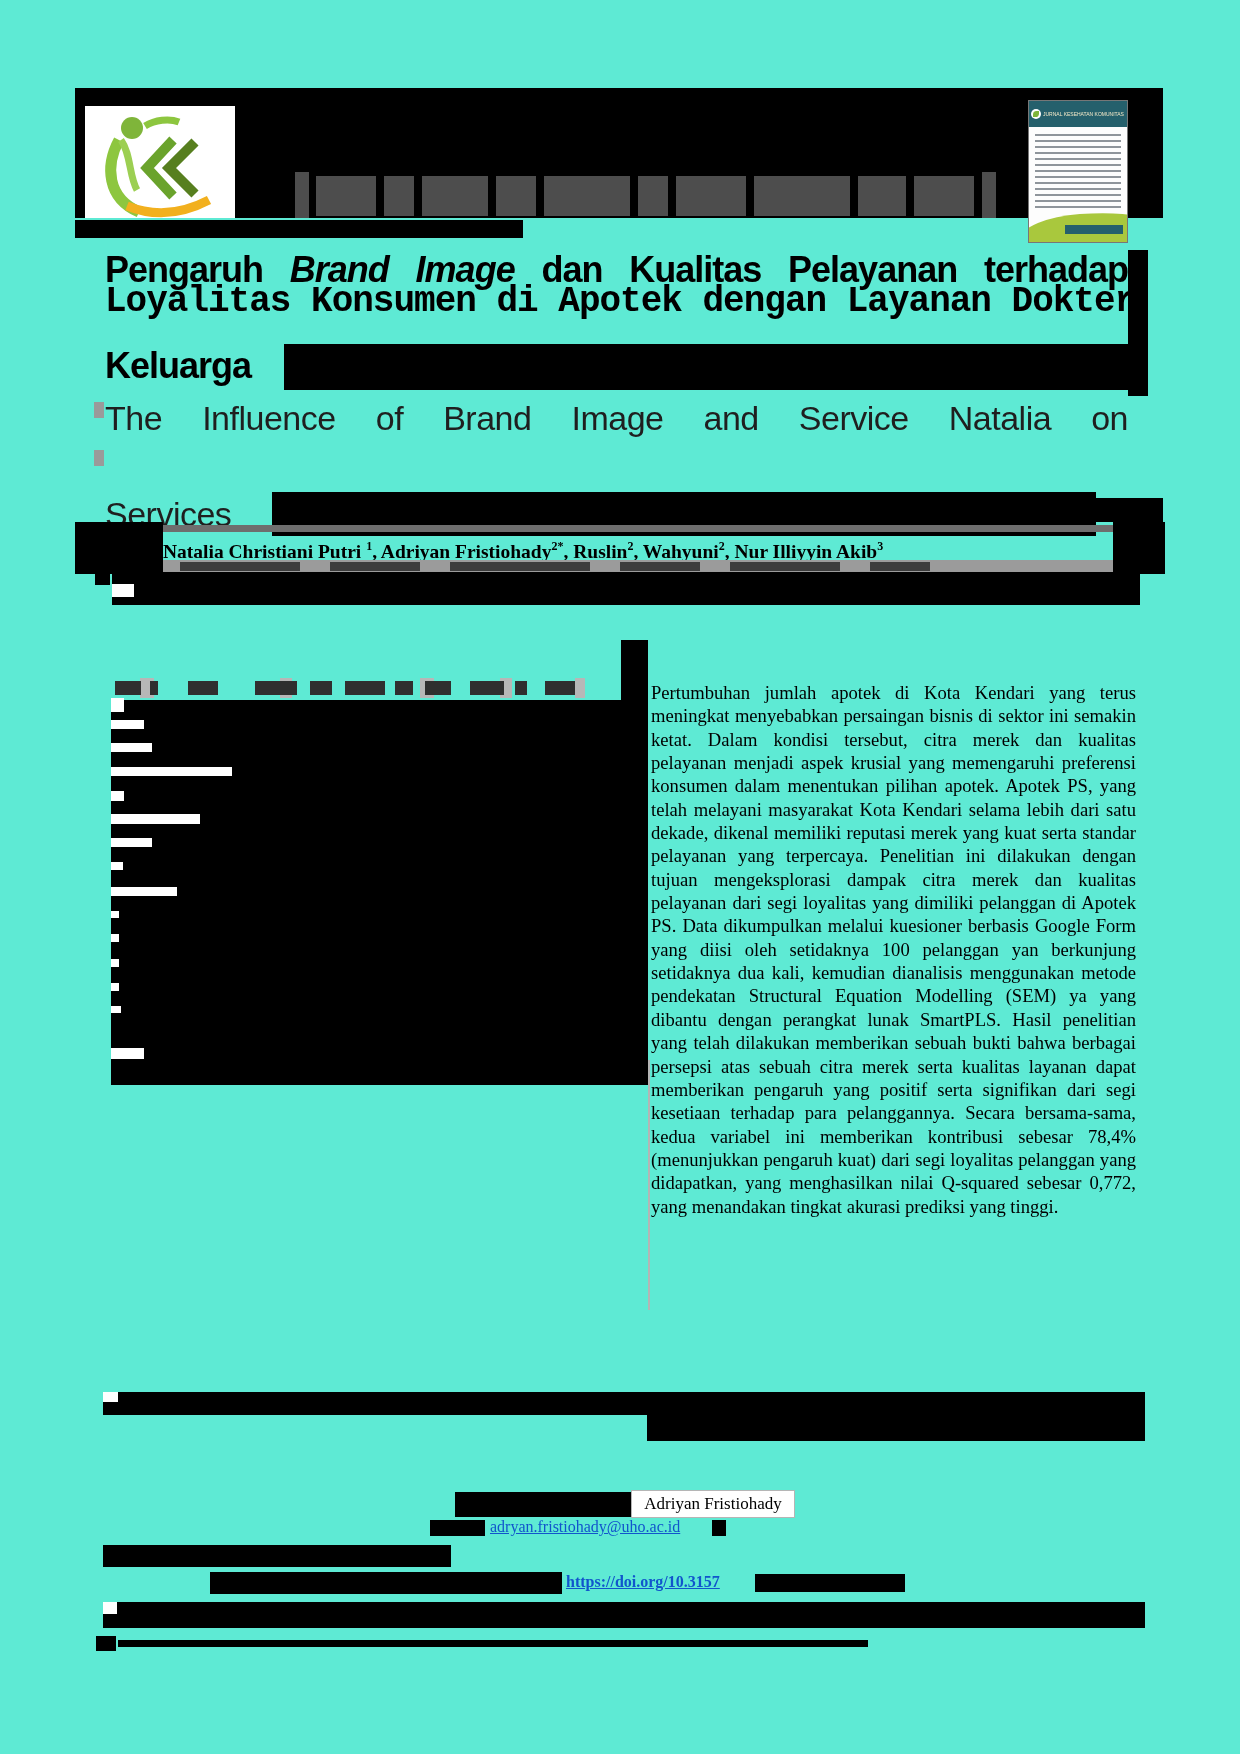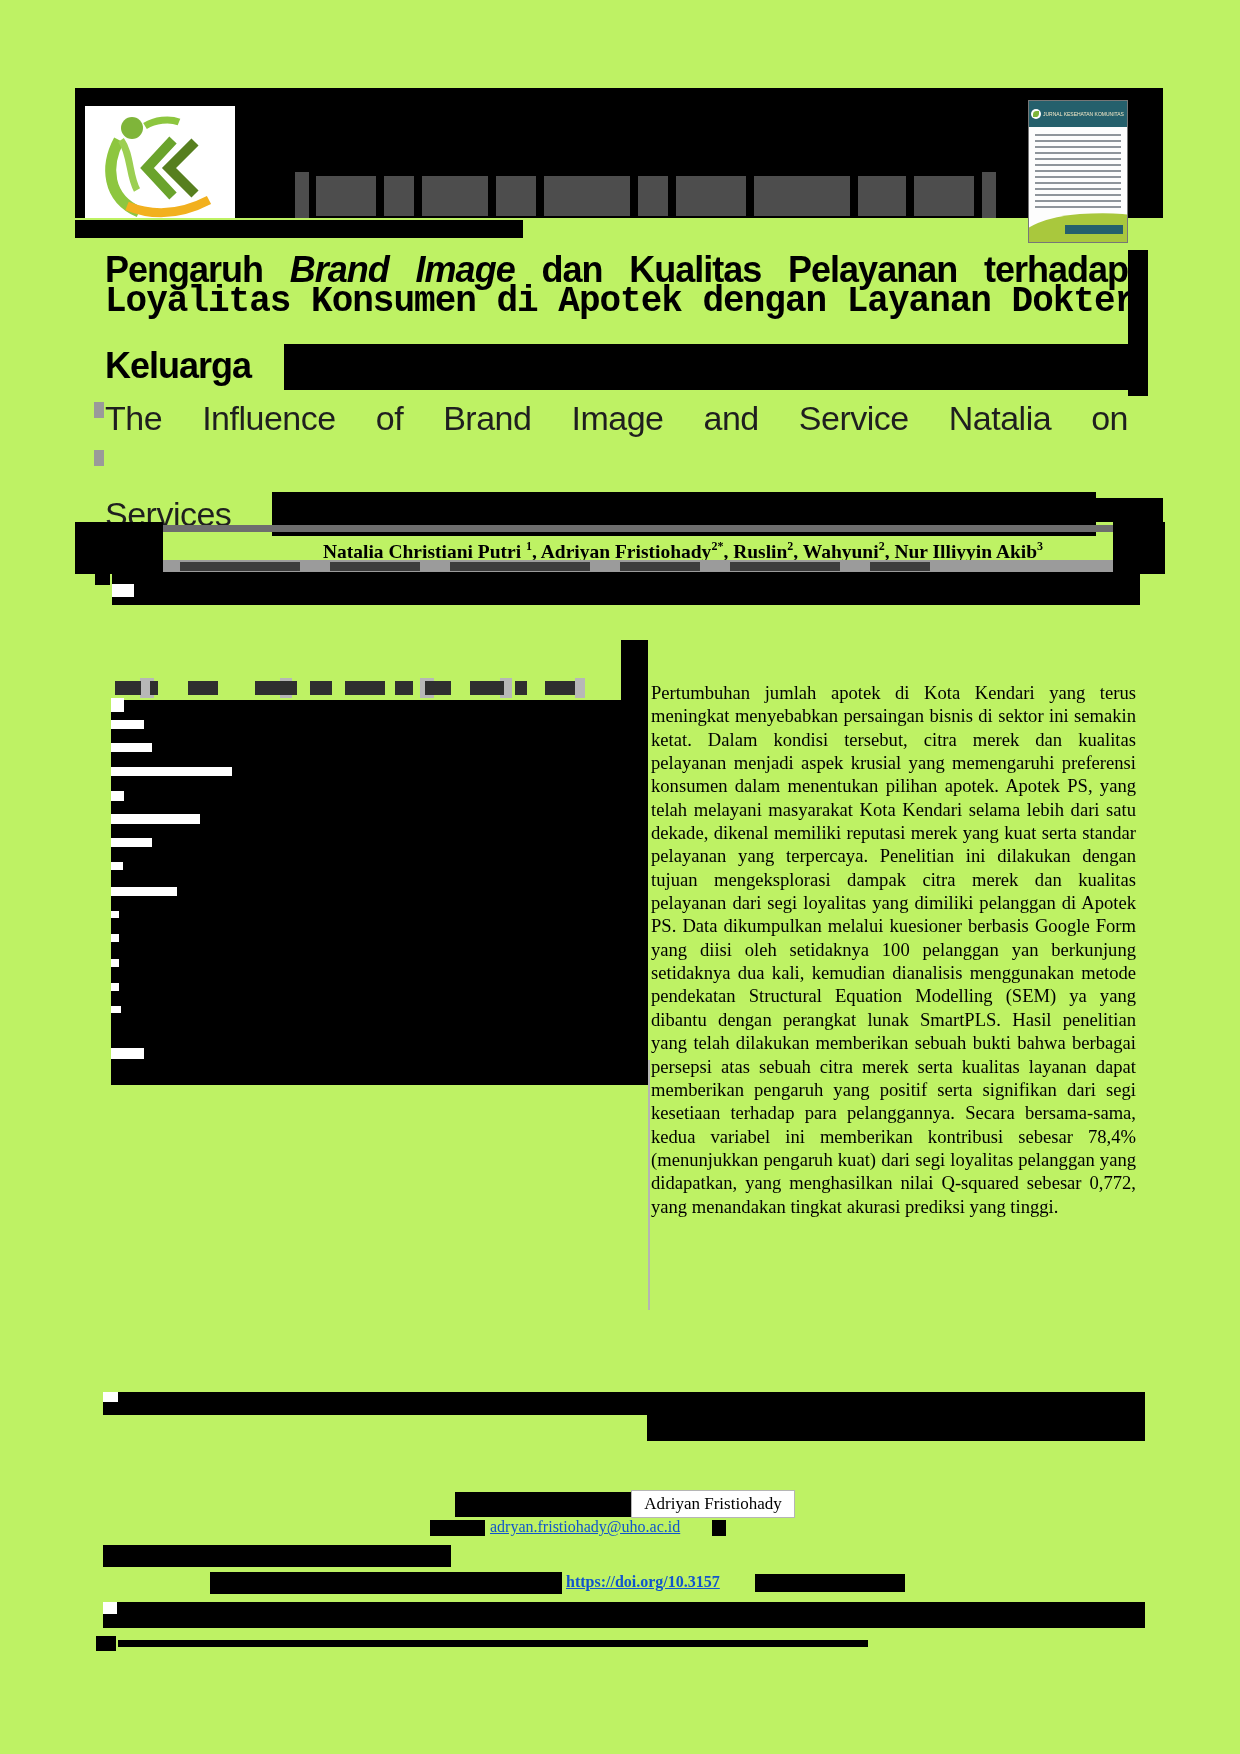--- a/index.html
+++ b/index.html
@@ -1,32 +1,32 @@
 <!DOCTYPE html>
 <html><head>
 <meta charset="utf-8">
 <style>
   html,body{margin:0;padding:0;background:#ffffff;}
-  .page{position:relative;width:1240px;height:1754px;background:#bef264;overflow:hidden;
+  .page{position:relative;width:1240px;height:1754px;background:#5eead4;overflow:hidden;
         font-family:"Liberation Serif", serif;}
   .abs{position:absolute;text-align:center;}
   .bar{position:absolute;background:#000;}
   .gap{position:absolute;background:#fff;}
   .grayblock{position:absolute;background:#4d4d4d;}
   .titleline{position:absolute;left:105px;width:1023px;height:48px;
              font-family:"Liberation Sans", sans-serif;font-weight:700;
              font-size:36px;line-height:48px;color:#000;letter-spacing:-1px;
              text-align:justify;text-align-last:justify;white-space:nowrap;}
   .titleline.left{text-align:left;text-align-last:left;}
   .entitle{font-weight:400;color:#1f1f1f;font-size:34px;letter-spacing:-0.5px;}
   .hdrbar{position:absolute;top:640px;height:38px;background:#d9d9d9;
           display:flex;align-items:center;justify-content:center;
           font-family:"Liberation Sans", sans-serif;font-weight:700;font-size:20px;color:#111;}
   .authors{position:absolute;left:163px;top:532px;width:1040px;height:28px;
-           text-align:center;font-weight:700;font-size:19.5px;line-height:28px;color:#000;}
+           text-align:left;font-weight:700;font-size:19.5px;line-height:28px;color:#000;}
   .authors sup{font-size:12px;}
   .abstrak{position:absolute;left:651px;top:681px;width:485px;
            font-size:18.6px;line-height:23.35px;color:#000;
            text-align:justify;}
   .frag{position:absolute;background:#2f2f2f;}
   .hfrag{position:absolute;background:#b7b7b7;}
   .afrag{position:absolute;background:#3c3c3c;}
   a.doclink{color:#1155cc;text-decoration:underline;cursor:pointer;}
   .cover{position:absolute;left:1028px;top:100px;width:100px;height:143px;background:#fdfdfd;
          border:1px solid #777;box-sizing:border-box;overflow:hidden;}

